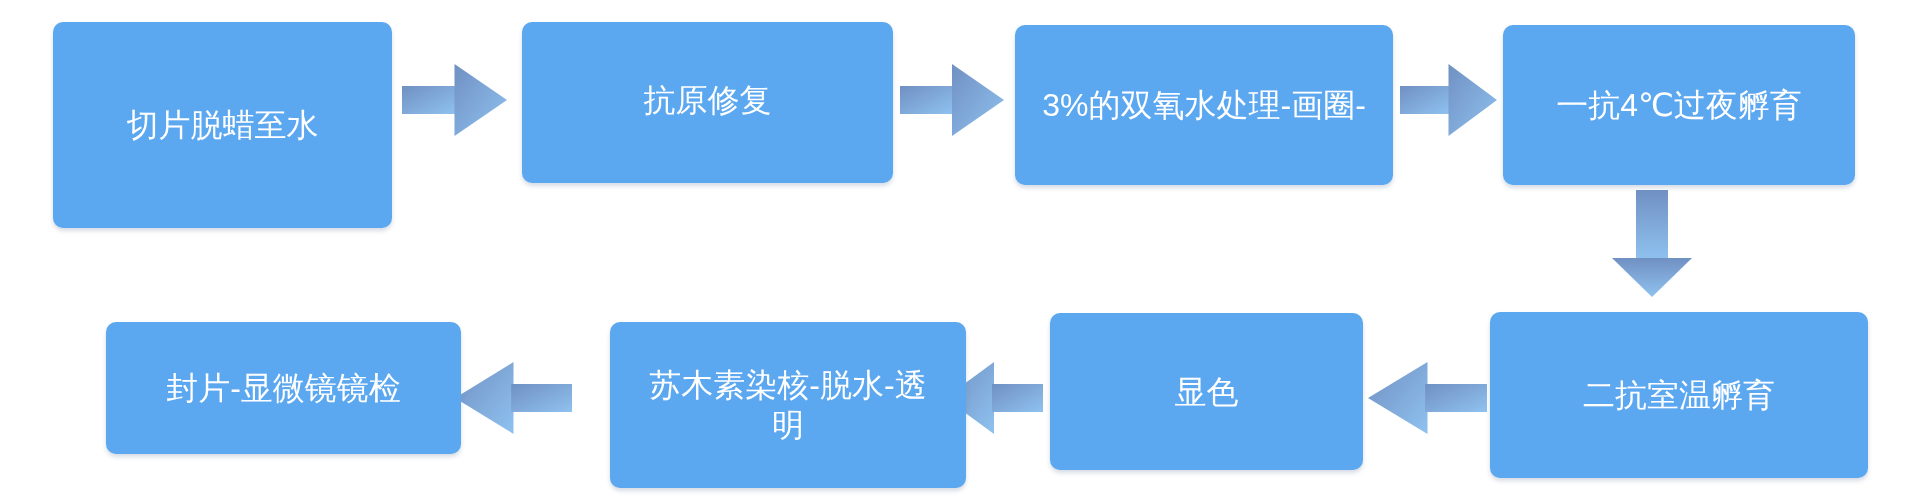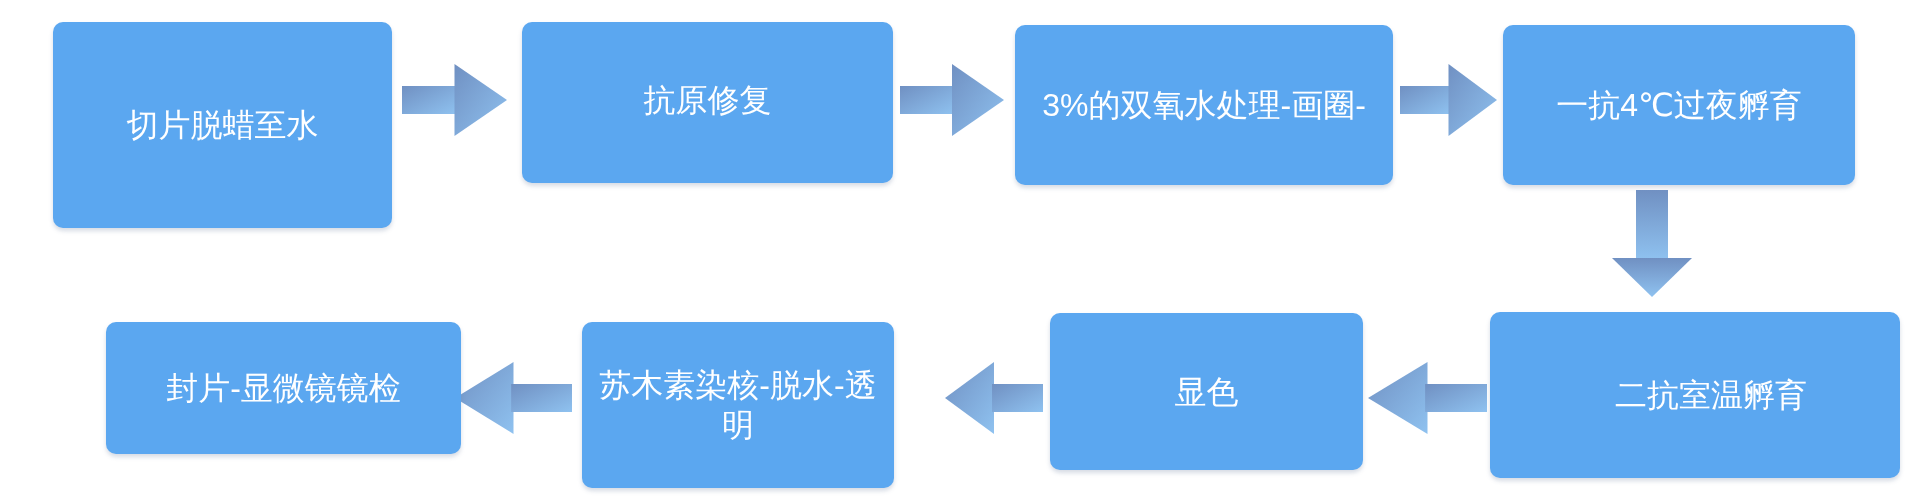--- a/index.html
+++ b/index.html
@@ -33,23 +33,23 @@
   }
   .step span { display: block; white-space: nowrap; }
   .arrow { position: absolute; display: block; }
 
   
   .b1 { left: 53px;   top: 22px;  width: 339px; height: 206px; }
   .b2 { left: 522px;  top: 22px;  width: 371px; height: 161px; font-family: Liberation Mono, monospace; }
   .b3 { left: 1015px; top: 25px;  width: 378px; height: 160px; }
   .b4 { left: 1503px; top: 25px;  width: 352px; height: 160px; }
   
-  .b5 { left: 1490px; top: 312px; width: 378px; height: 166px; padding-left: 32px; }
+  .b5 { left: 1490px; top: 312px; width: 378px; height: 166px; }
   .b6 { left: 1050px; top: 313px; width: 313px; height: 157px; }
-  .b7 { left: 582px;  top: 322px; width: 312px; height: 166px; }
+  .b7 { left: 610px;  top: 322px; width: 356px; height: 166px; }
   .b8 { left: 90px;   top: 322px; width: 355px; height: 132px; margin-left: 16px; }
 
   
   .a1 { left: 402px;  top: 64px;  width: 105px; height: 72px; }
   .a2 { left: 900px;  top: 64px;  width: 104px; height: 72px; }
   .a3 { left: 1400px; top: 64px;  width: 97px;  height: 72px; }
   .ad { left: 1612px; top: 190px; width: 80px;  height: 107px; }
   .a4 { left: 1368px; top: 362px; width: 119px; height: 72px; }
   .a5 { left: 945px;  top: 362px; width: 98px;  height: 72px; }
   .a6 { left: 455px;  top: 362px; width: 117px; height: 72px; }

